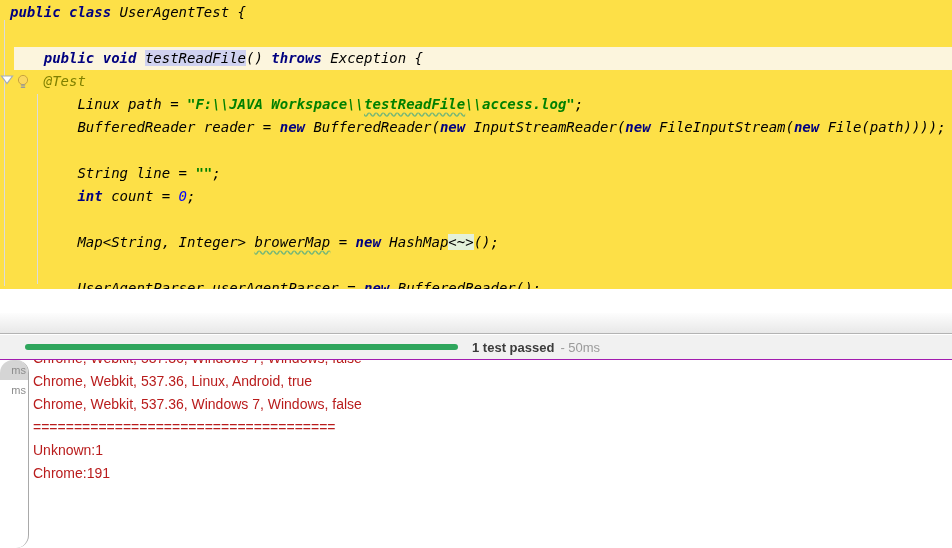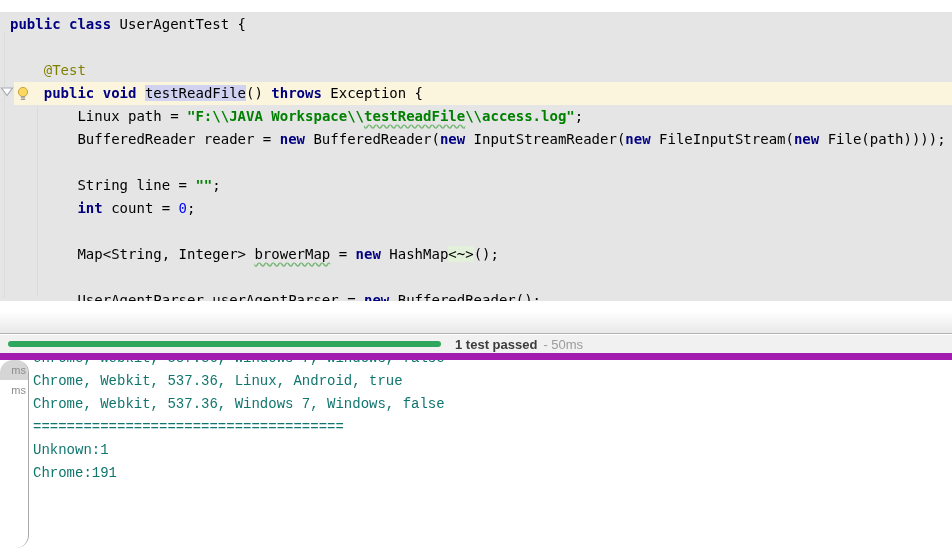--- a/index.html
+++ b/index.html
@@ -1,24 +1,24 @@
 <!DOCTYPE html>
 <html style="--green: #2fa65d;"><head>
 <meta charset="utf-8">
 <style>
   * { margin:0; padding:0; box-sizing:border-box; }
   html,body { width:952px; height:548px; overflow:hidden; background:#fff; }
   .screen { position:relative; width:952px; height:548px; background:#fff;
             font-family:"Liberation Sans", sans-serif; }
 
   
-  .editor { position:absolute; left:0; top:12px; width:952px; height:289px;
-            background:#e5e5e5; overflow:hidden;
+  .editor { position:absolute; left:0; top:0; width:952px; height:289px;
+            background:#fde047; overflow:hidden;
             font-family:"DejaVu Sans Mono","Liberation Mono",monospace;
-            font-size:14px; }
+            font-size:14px;font-style:italic; }
   .code-lines { position:absolute; left:0; top:1px; right:0; }
   .code-line { height:23px; line-height:23px; white-space:pre; padding-left:10px;
                position:relative; color:#000; }
   .code-line.hl { background-image:linear-gradient(#fcf5dd,#fcf5dd);
                   background-repeat:no-repeat; background-position:14px 0;
                   background-size:calc(100% - 14px) 100%; }
   .tok-kw   { color:#000080; font-weight:bold; }
   .tok-str  { color:#008000; font-weight:bold; }
   .tok-strtypo { color:#008000; font-weight:bold;
                  text-decoration:underline wavy #76b776; text-underline-offset:3px; }
@@ -42,54 +42,54 @@
   .crumb { cursor:default; }
   .crumb-sep { color:#a5a5a5; margin:0 8px; font-size:13px; }
 
   
   .toolbar-strip { position:absolute; left:0; top:313px; width:952px; height:21px;
                    background:linear-gradient(#fdfdfd,#e8e8e8);
                    border-bottom:1px solid #b3b3b3; }
 
   
   .status-row { position:absolute; left:0; top:335px; width:952px; height:25px;
-                background:#f1f1f1; border-bottom:7px solid #a21caf;
-                display:flex; align-items:center; padding-left:8px; }
+                background:#f1f1f1; border-bottom:1px solid #a21caf;
+                display:flex; align-items:center; padding-left:25px; }
   .progress-bar { width:433px; height:6px; border-radius:3px;
                   background:var(--green,#2fa65d); margin-right:14px; }
   .status-passed { font-size:13px; font-weight:bold; color:#3c3c3c; }
   .status-duration { font-size:13px; color:#9b9b9b; margin-left:6px; }
 
   
   .console { position:absolute; left:0; top:360px; width:952px; height:188px;
              background:#fff; overflow:hidden; }
   .tree-strip { position:absolute; left:0; top:0; width:29px; height:188px;
                 border-right:1px solid #a9a9a9; background:#fff; overflow:hidden;border-radius:13px; }
   .tree-row { height:20px; line-height:20px; font-size:11px; color:#8c8c8c;
               text-align:right; padding-right:2px; overflow:hidden;
               font-family:"Liberation Sans",sans-serif; }
   .tree-row.selected { background:#d5d5d5; }
   .console-output { position:absolute; left:33px; top:-13px; right:0;
-                    font-family:Liberation Mono, monospace;
-                    font-size:14px; color:#0f766e; }
+                    font-family:Liberation Sans, sans-serif;
+                    font-size:14px; color:#b91c1c; }
   .console-line { height:23px; line-height:23px; white-space:pre; }
 </style>
 </head>
 <body>
 
 <div class="screen">
 
   <div class="editor">
     <div class="indent-guide guide-1"></div>
     <div class="indent-guide guide-2"></div>
     <div class="code-lines">
         <div class="code-line"><span class="tok-kw">public class</span><span class="tok-plain"> UserAgentTest {</span></div>
         <div class="code-line"></div>
+        <div class="code-line hl"><span class="tok-plain">    </span><span class="tok-kw">public void</span><span class="tok-plain"> </span><span class="tok-caret">testReadFile</span><span class="tok-plain">() </span><span class="tok-kw">throws</span><span class="tok-plain"> Exception {</span></div>
         <div class="code-line"><span class="tok-plain">    </span><span class="tok-ann">@Test</span></div>
-        <div class="code-line hl"><span class="tok-plain">    </span><span class="tok-kw">public void</span><span class="tok-plain"> </span><span class="tok-caret">testReadFile</span><span class="tok-plain">() </span><span class="tok-kw">throws</span><span class="tok-plain"> Exception {</span></div>
         <div class="code-line"><span class="tok-plain">        Linux path = </span><span class="tok-str">"F:\\JAVA Workspace\\</span><span class="tok-strtypo">testReadFile</span><span class="tok-str">\\access.log"</span><span class="tok-plain">;</span></div>
         <div class="code-line"><span class="tok-plain">        BufferedReader reader = </span><span class="tok-kw">new</span><span class="tok-plain"> BufferedReader(</span><span class="tok-kw">new</span><span class="tok-plain"> InputStreamReader(</span><span class="tok-kw">new</span><span class="tok-plain"> FileInputStream(</span><span class="tok-kw">new</span><span class="tok-plain"> File(path))));</span></div>
         <div class="code-line"></div>
         <div class="code-line"><span class="tok-plain">        String line = </span><span class="tok-str">""</span><span class="tok-plain">;</span></div>
         <div class="code-line"><span class="tok-plain">        </span><span class="tok-kw">int</span><span class="tok-plain"> count = </span><span class="tok-num">0</span><span class="tok-plain">;</span></div>
         <div class="code-line"></div>
         <div class="code-line"><span class="tok-plain">        Map&lt;String, Integer&gt; </span><span class="tok-typo">browerMap</span><span class="tok-plain"> = </span><span class="tok-kw">new</span><span class="tok-plain"> HashMap</span><span class="tok-fold">&lt;~&gt;</span><span class="tok-plain">();</span></div>
         <div class="code-line"></div>
         <div class="code-line"><span class="tok-plain">        UserAgentParser userAgentParser = </span><span class="tok-kw">new</span><span class="tok-plain"> BufferedReader();</span></div>
       </div>

